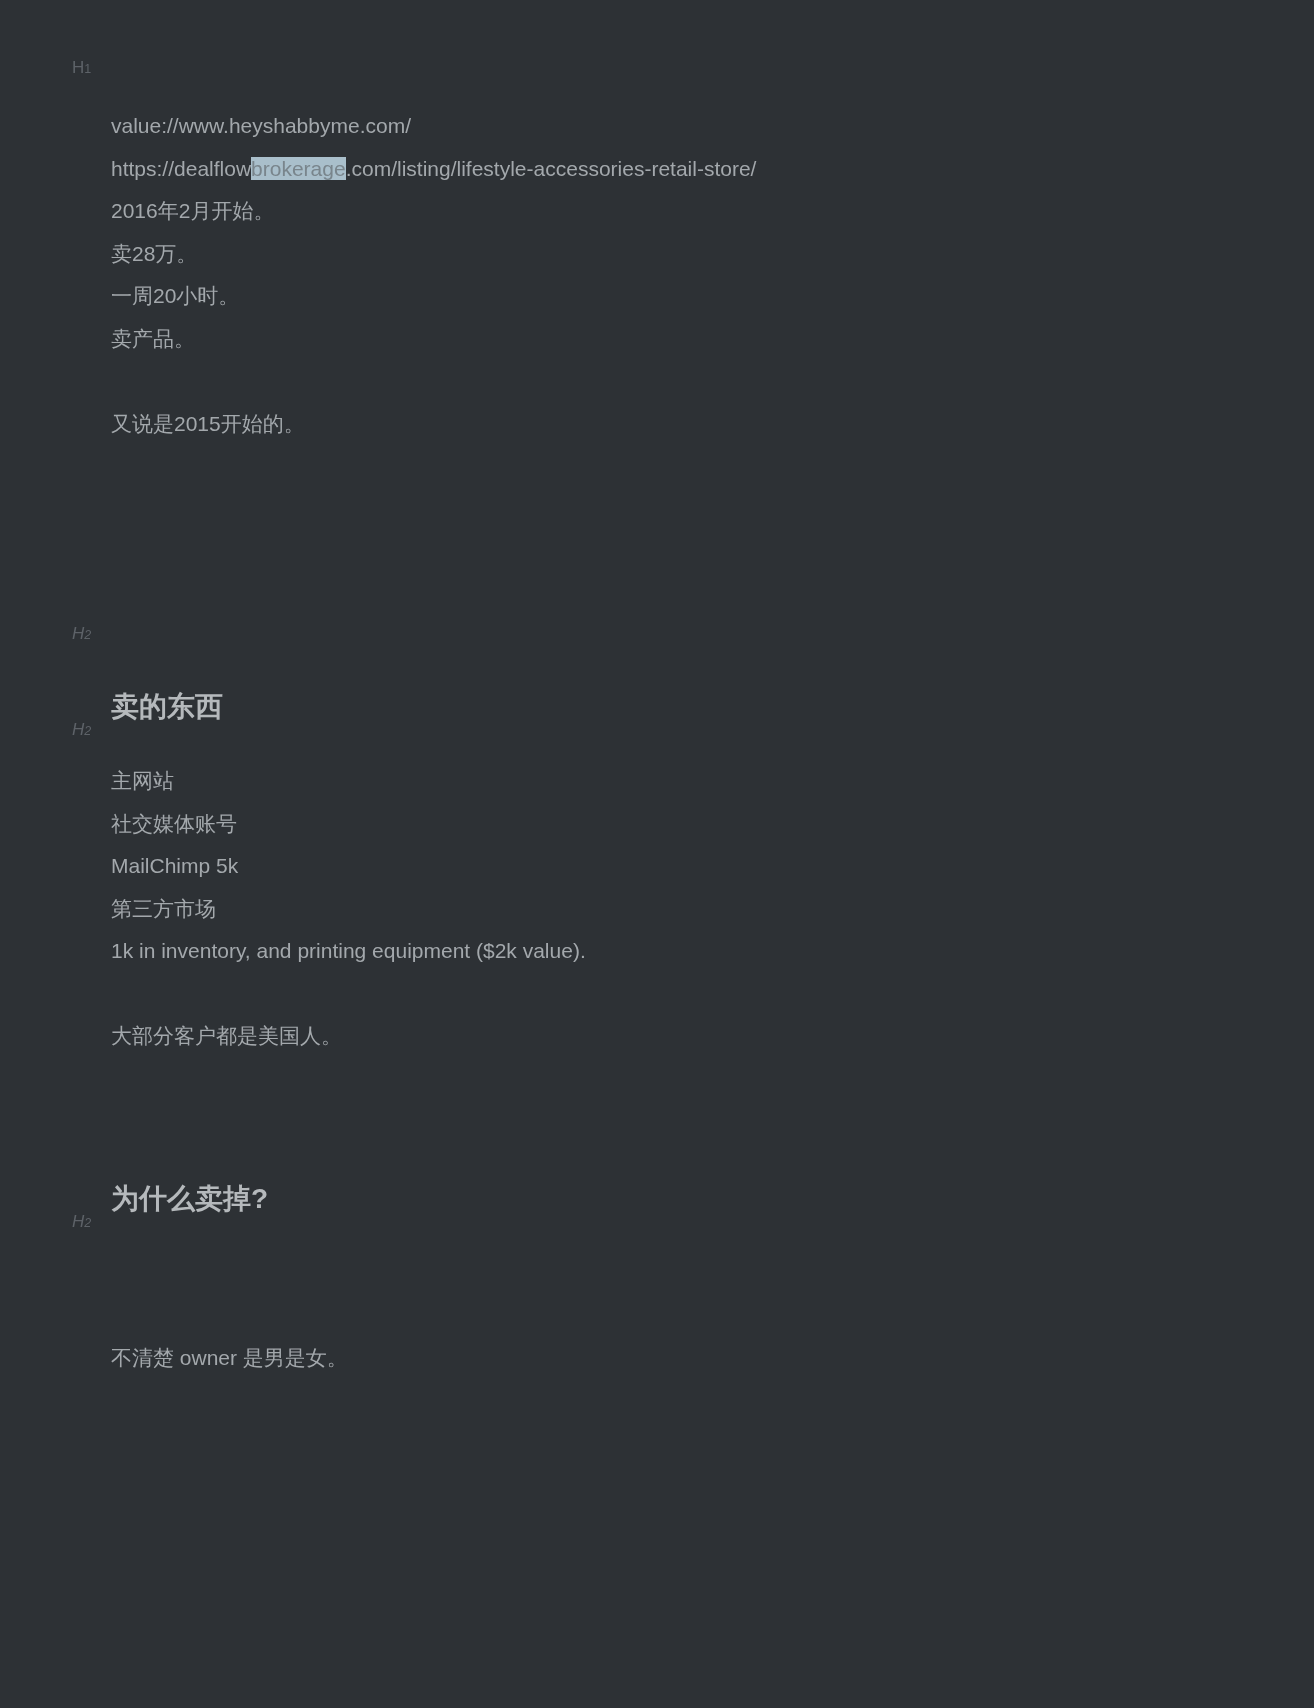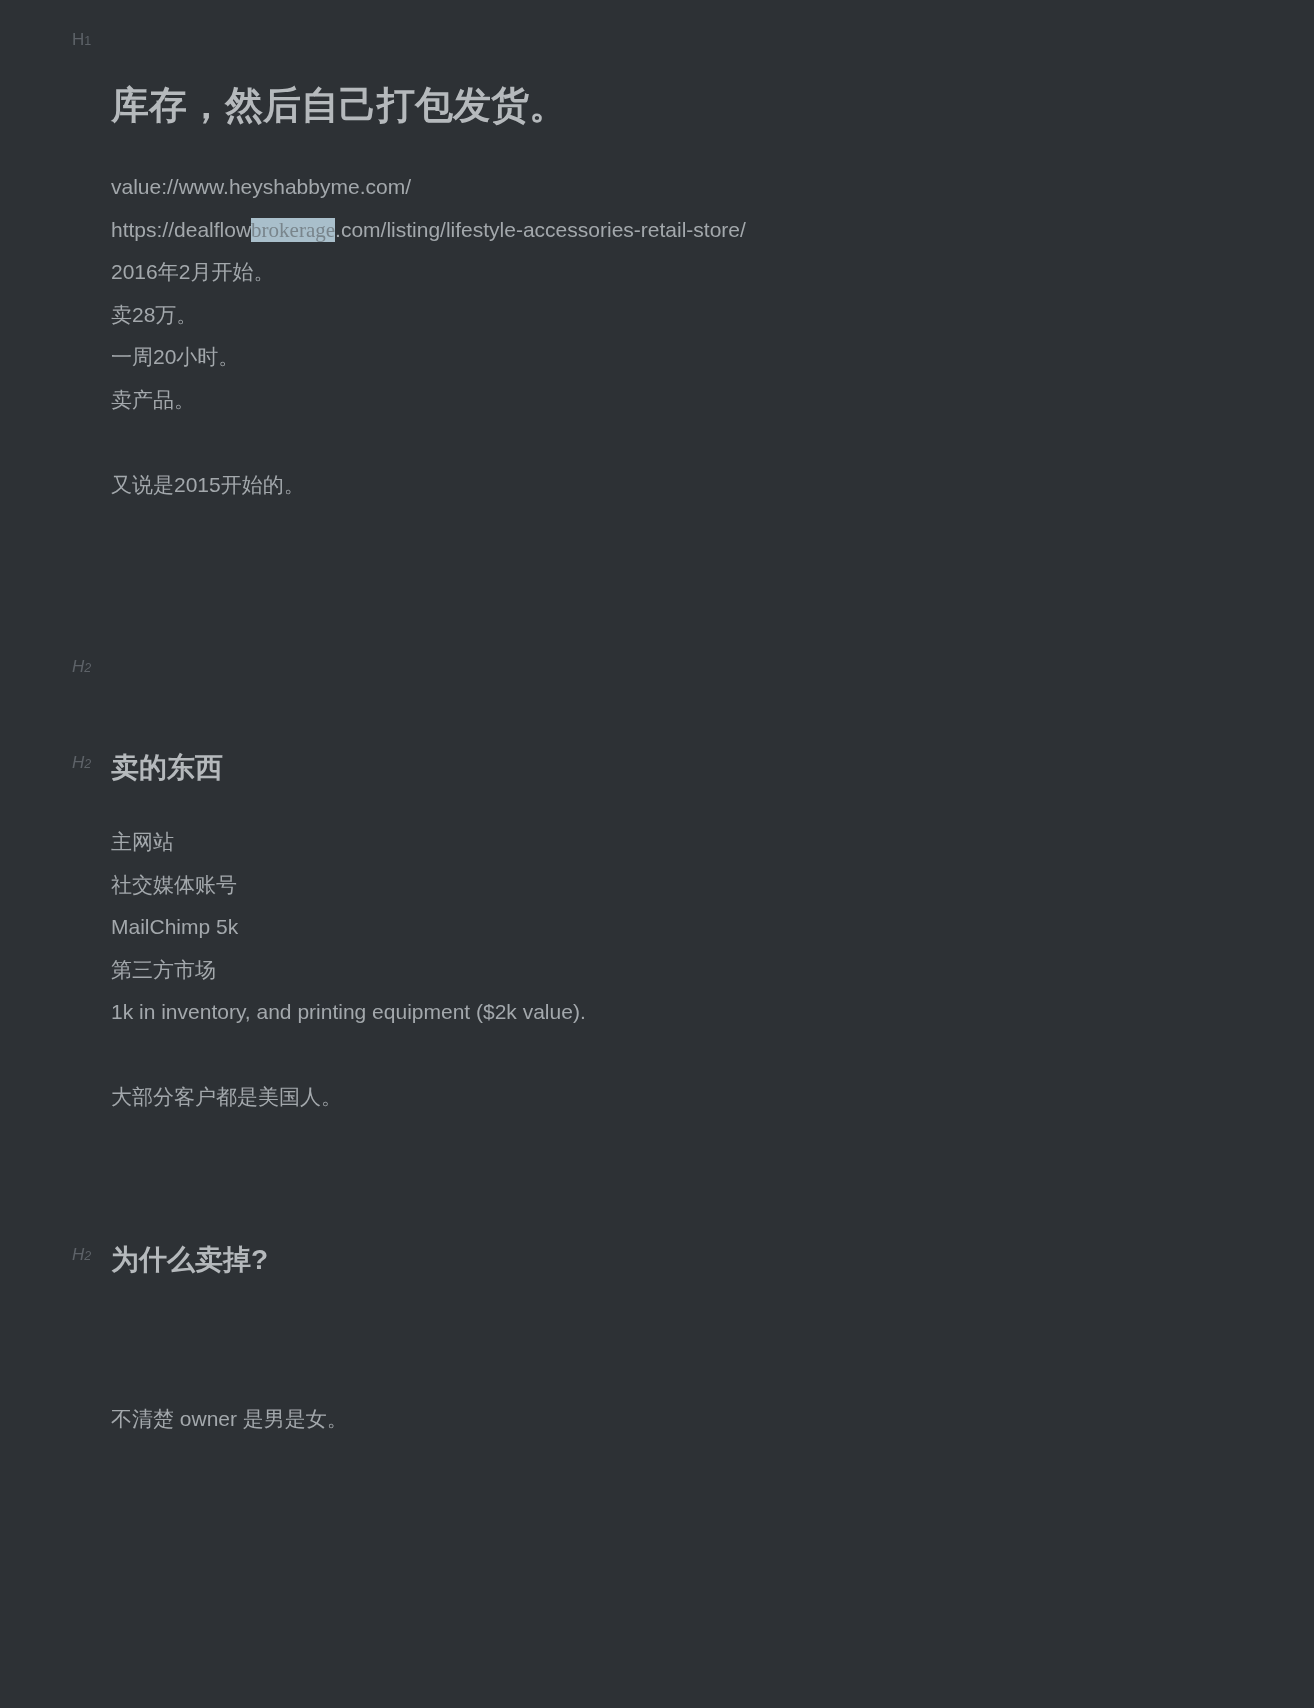--- a/index.html
+++ b/index.html
@@ -40,54 +40,53 @@
   .h2-first   { margin-top: 140px; }
   .h2-sell    { margin-top: 45px; }
   .h2-why     { margin-top: 115px; }
   .marker {
     position: absolute;
     left: -39px;
     color: #5d6268;
     font-weight: 400;
     font-size: 17px;
     line-height: 17px;
+    margin-top: 28px;
   }
   .h1 .marker { top: 17px; }
   .h2 .marker { top: 12px; font-style: italic; }
   .marker .md {
     font-size: 12.5px;
   }
   .para {
     margin: 0;
   }
   .p-intro   { margin-top: 30px; }
   .p-market  { margin-top: 50px; }
   .p-items   { margin-top: 28px; }
   .p-why     { margin-top: 28px; }
   .sel {
     background: #a9bfcb;
     color: #79858c;
-    font-family: Liberation Serif, serif;
   }
   .sp {
     text-decoration-line: underline;
     text-decoration-style: dotted;
     text-decoration-color: #e14b32;
     text-decoration-thickness: 3.5px;
     text-underline-offset: 5px;
   }
 </style>
 </head>
 <body>
 
 <div class="doc">
 
   <h1 class="heading h1">
     <span class="marker"><span>H</span><span class="md">1</span></span><br>
-    <span>库存，然后自己打包发货。</span>
   </h1>
 
   <p class="para p-intro">
     <span>value://www.heyshabbyme.com/</span><br>
     <span><span>https://dealflow</span><span class="sel">brokerage</span><span>.com/listing/lifestyle-accessories-retail-store/</span></span><br>
     <span>2016年2月开始。</span><br>
     <span>卖28万。</span><br>
     <span>一周20小时。</span><br>
     <span>卖产品。</span><br>
     <br>

